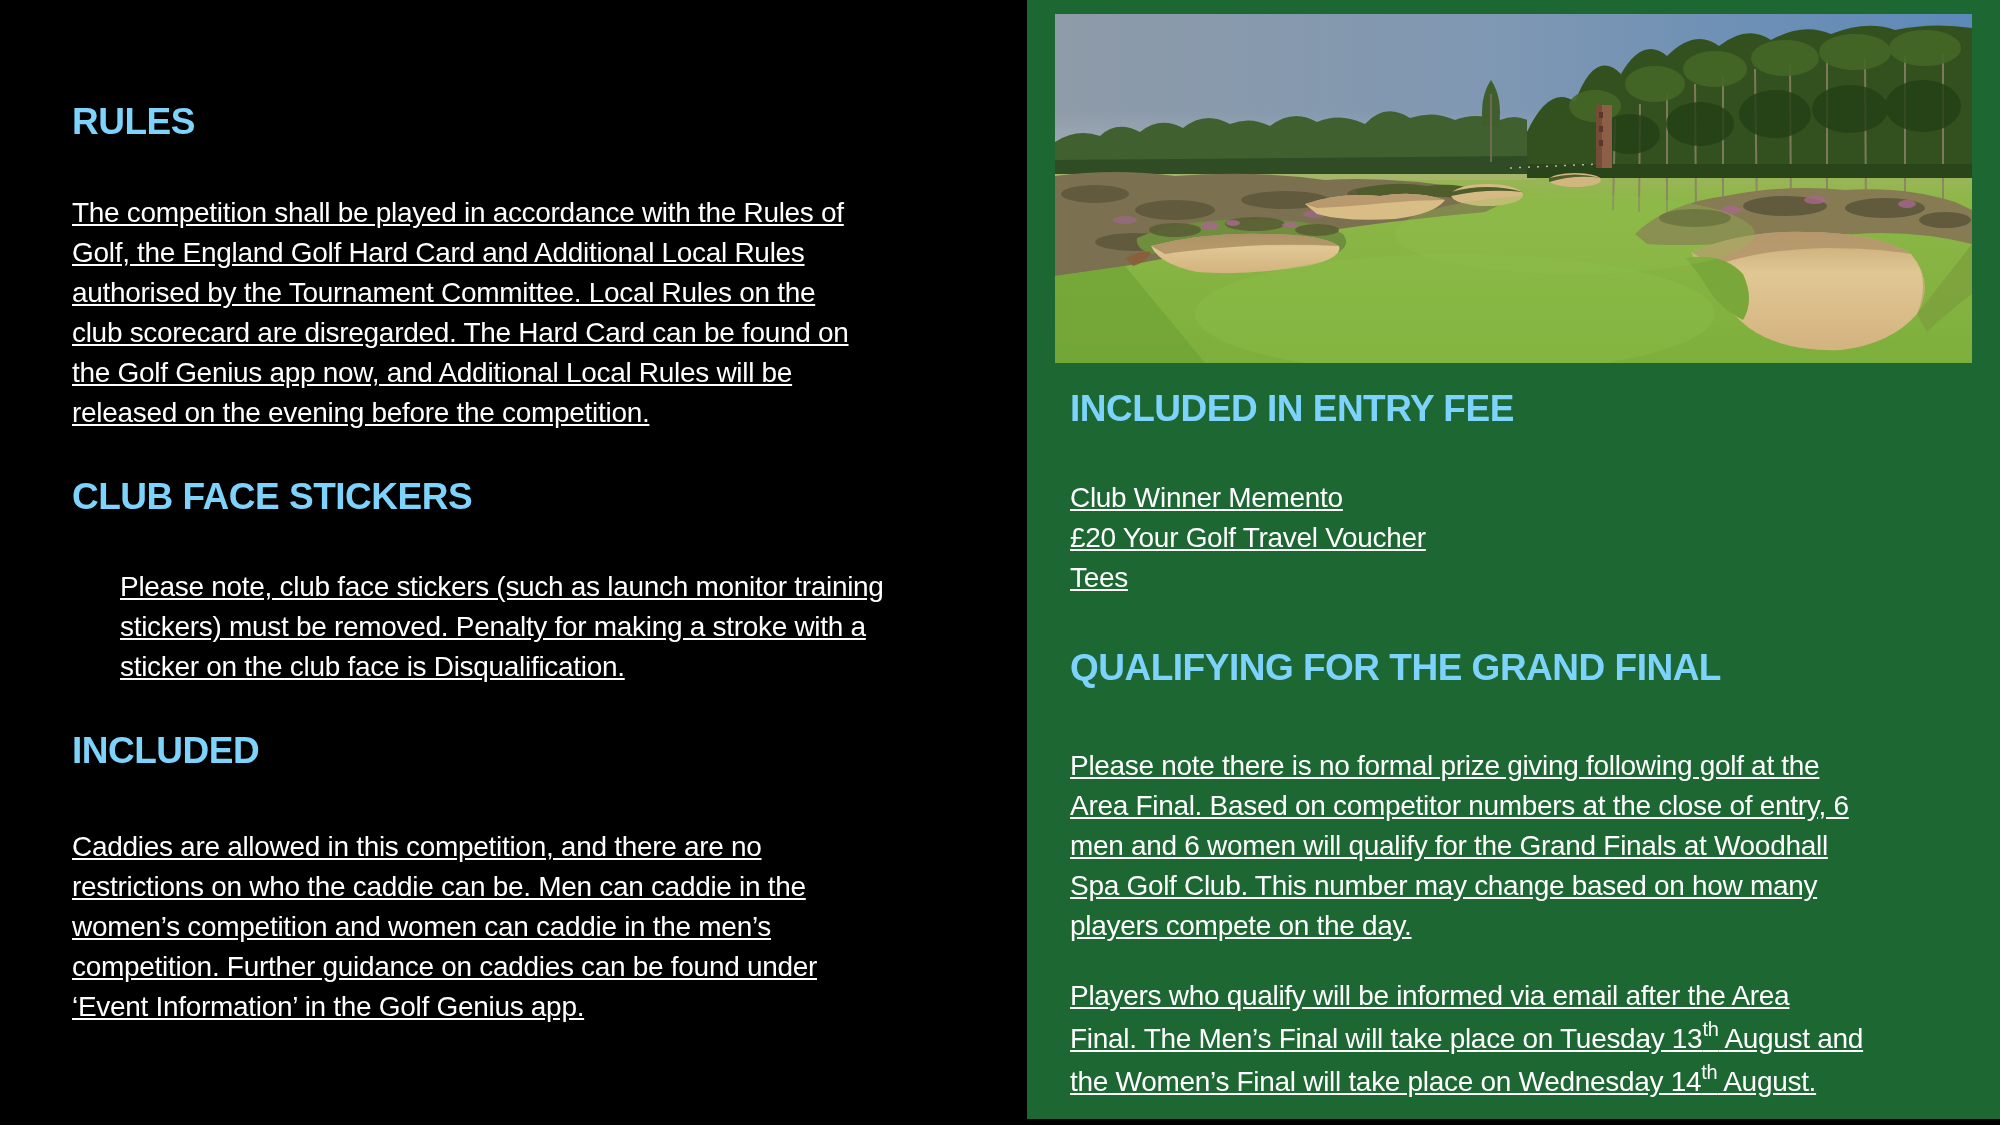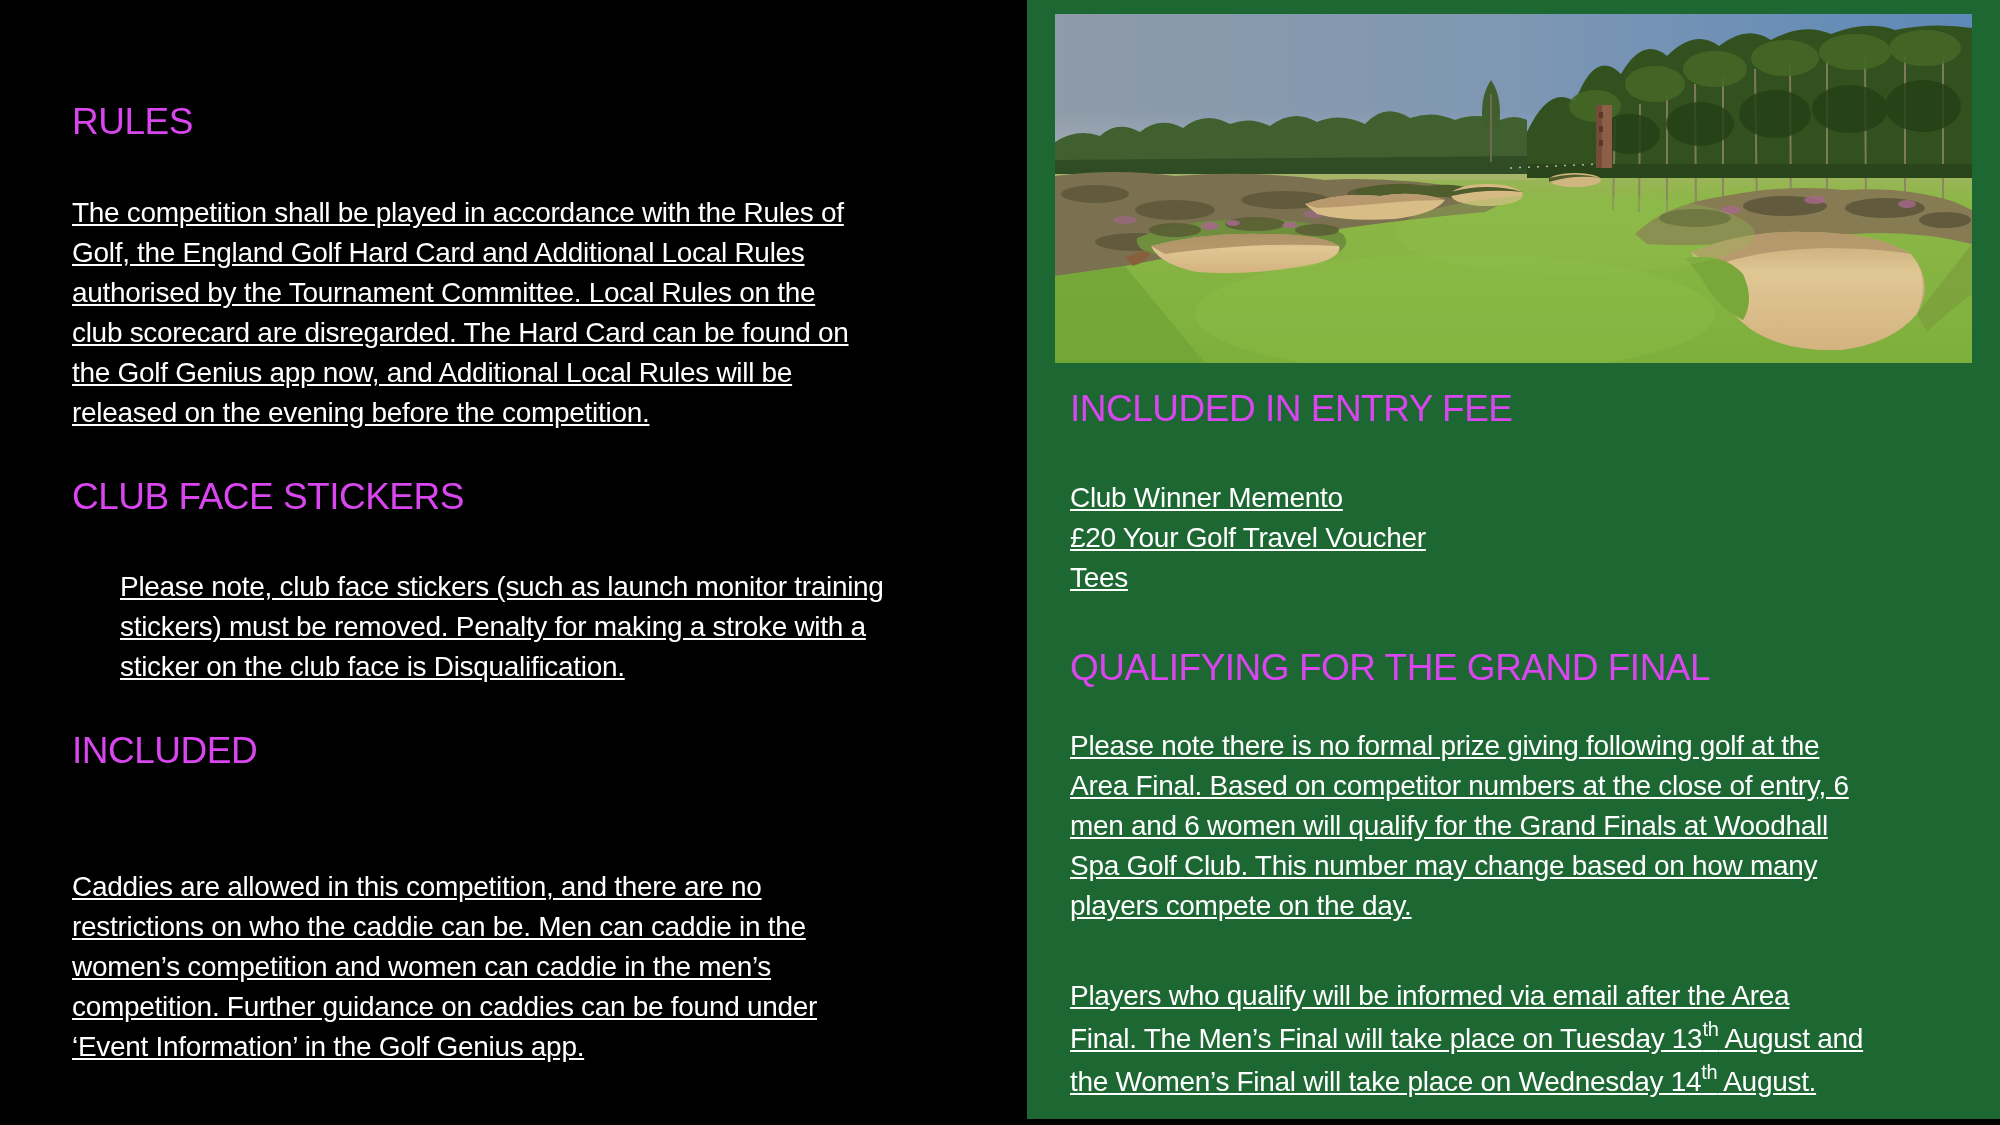--- a/index.html
+++ b/index.html
@@ -25,25 +25,25 @@
     left: 28px;   
     top: 14px;
     width: 917px;
     height: 349px;
     display: block;
   }
   .hd {
     position: absolute;
     margin: 0;
     font-size: 37px;
-    font-weight: 400;
+    font-weight: 700;
     line-height: 44px;
     letter-spacing: -0.5px;
     white-space: nowrap;
-    color: #d946ef;
+    color: #7dd3fc;
   }
   .body-text {
     position: absolute;
     margin: 0;
     font-size: 28px;
     font-weight: 400;
     line-height: 40px;
     letter-spacing: -0.3px;
     white-space: pre-line;
     color: #ffffff;
@@ -51,25 +51,25 @@
   }
   .left-col .hd, .left-col .body-text { left: 72px; }
   .right-col .hd, .right-col .body-text { left: 1070px; }
   .left-col .body-text { width: 950px; }
   .right-col .body-text { width: 925px; }
   #lt-h1 { top: 100px; }
   #lt-p1 { top: 193px; }
   #lt-h2 { top: 475px; }
   #lt-p2 { top: 567px; margin-left: 48px; }
   #lt-h3 { top: 729px; }
-  #lt-p3 { top: 827px; margin-top: 40px; }
+  #lt-p3 { top: 827px; }
   #rt-h1 { top: 387px; }
   #rt-list { top: 478px; }
   #rt-h2 { top: 646px; }
-  #rt-p1 { top: 726px; }
+  #rt-p1 { top: 746px; }
   #rt-p2 { top: 974px; line-height: 43px; }
   #rt-p2 sup {
     font-size: 20px;
     line-height: 0;
     vertical-align: baseline;
     position: relative;
     top: -12px;
   }
 </style>
 </head>

